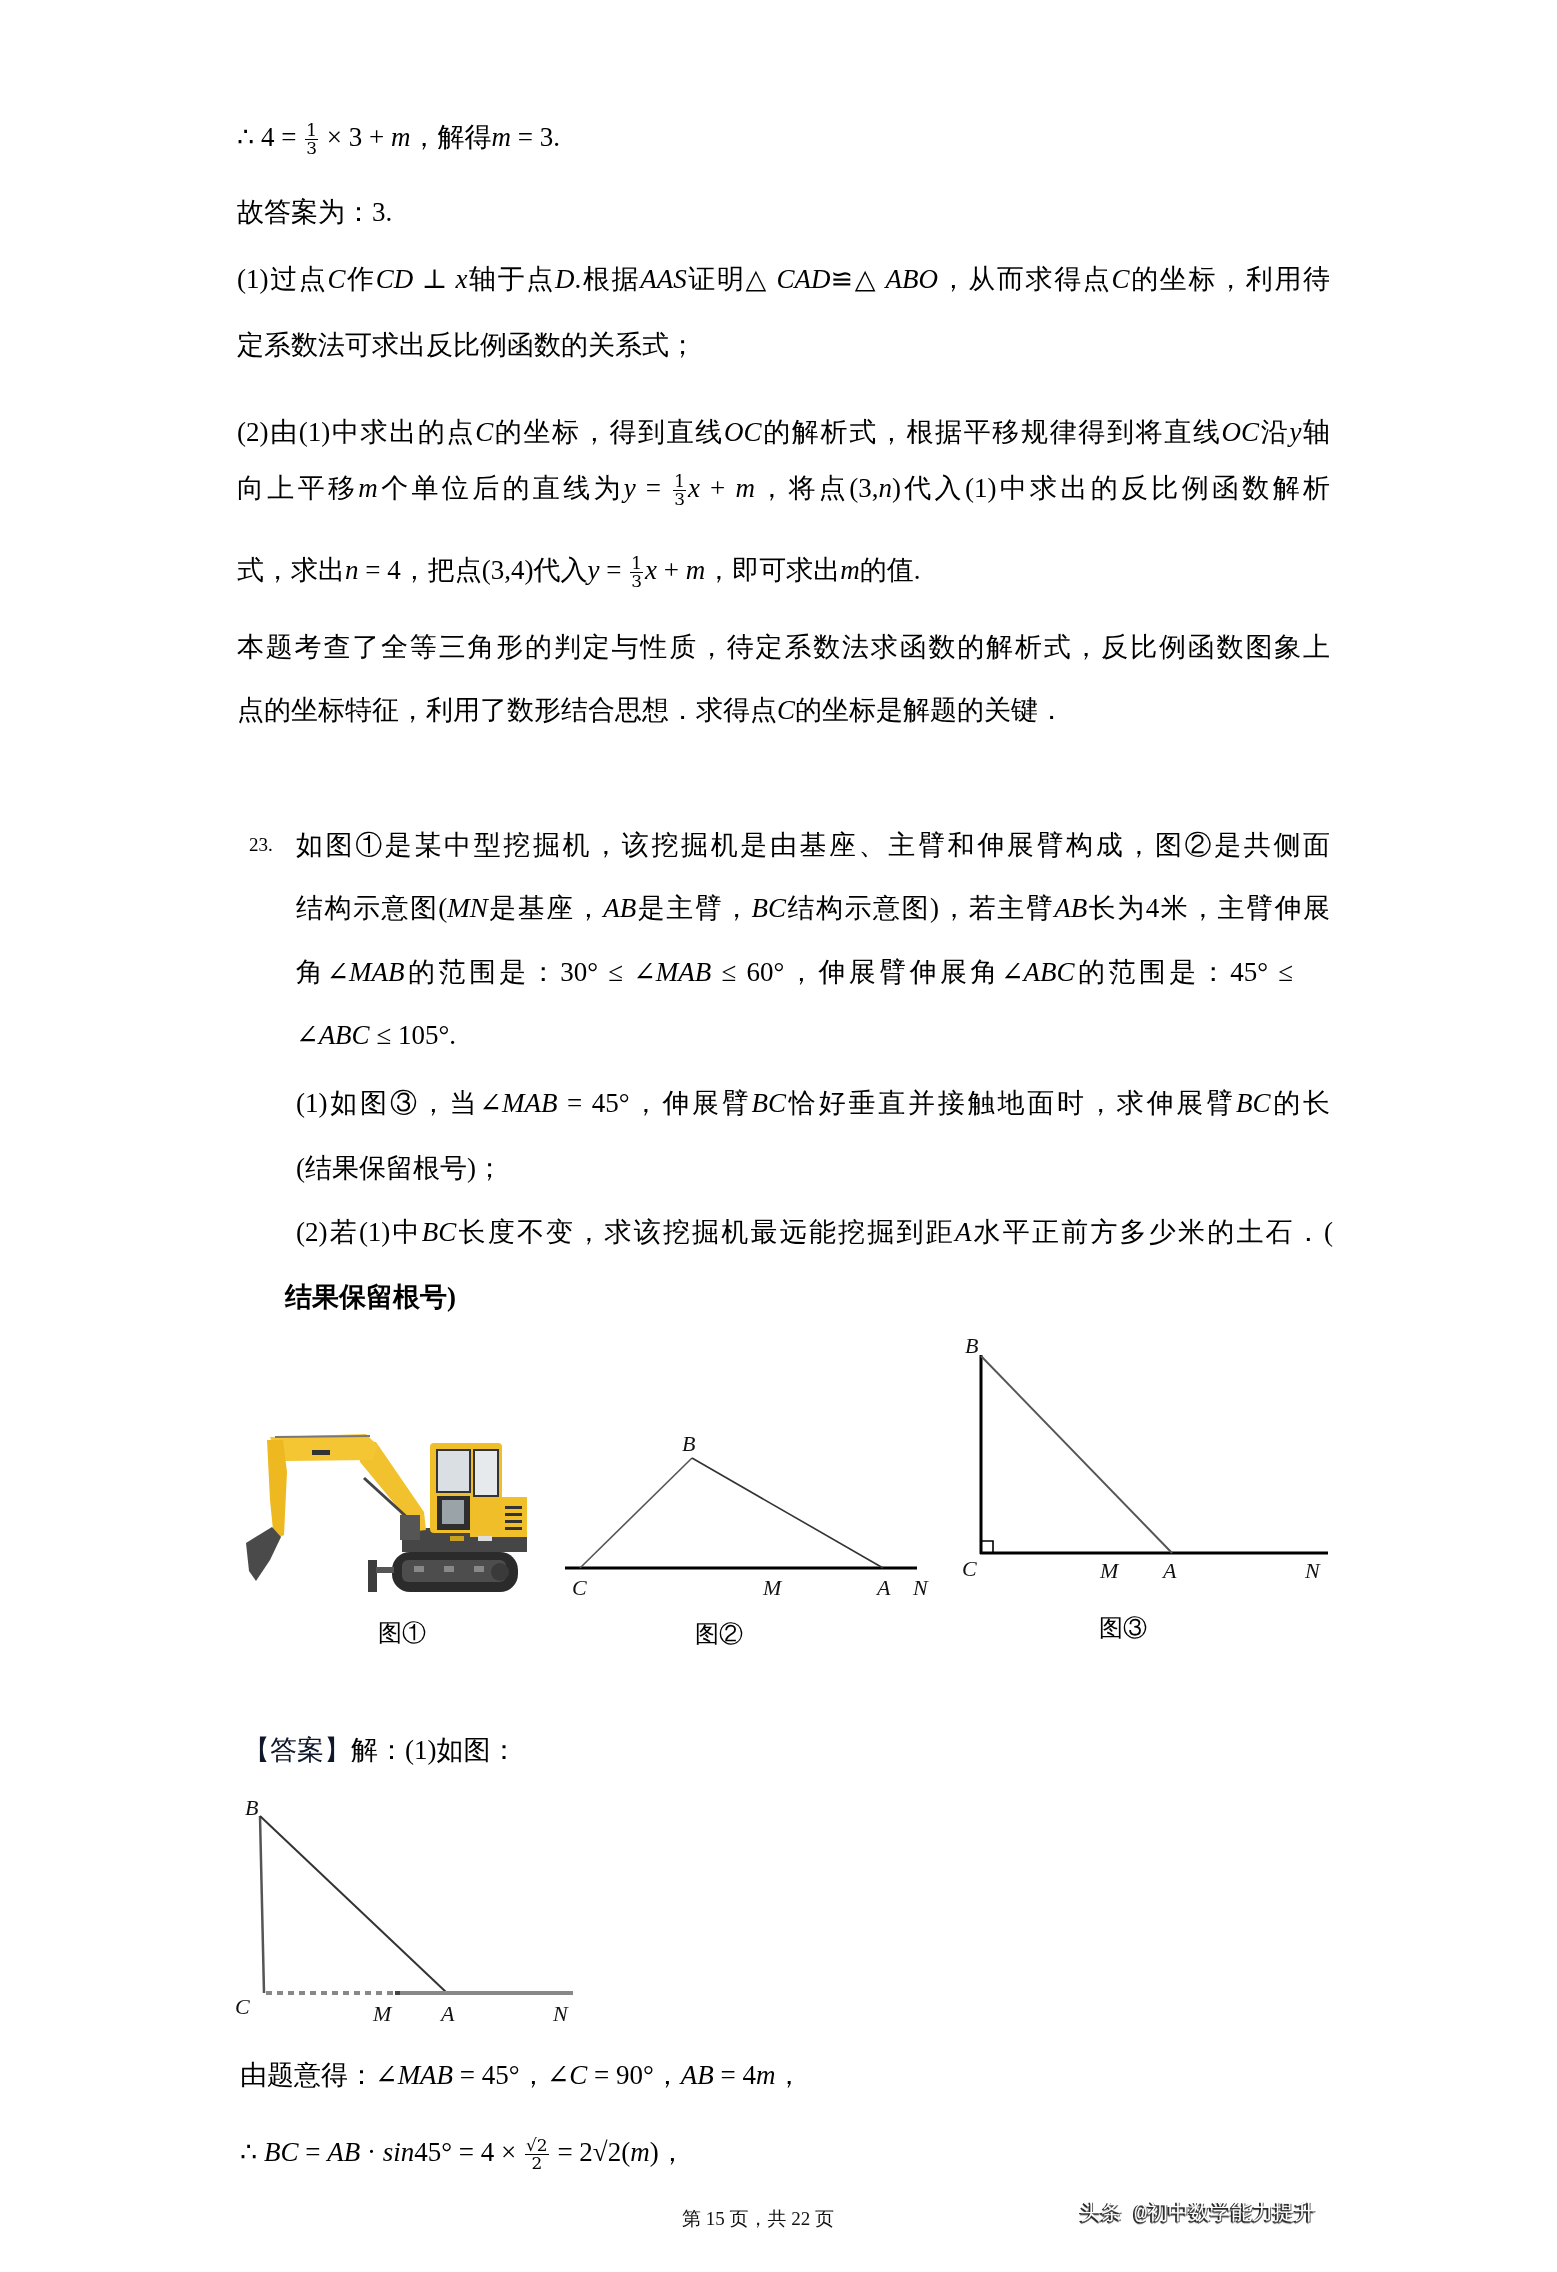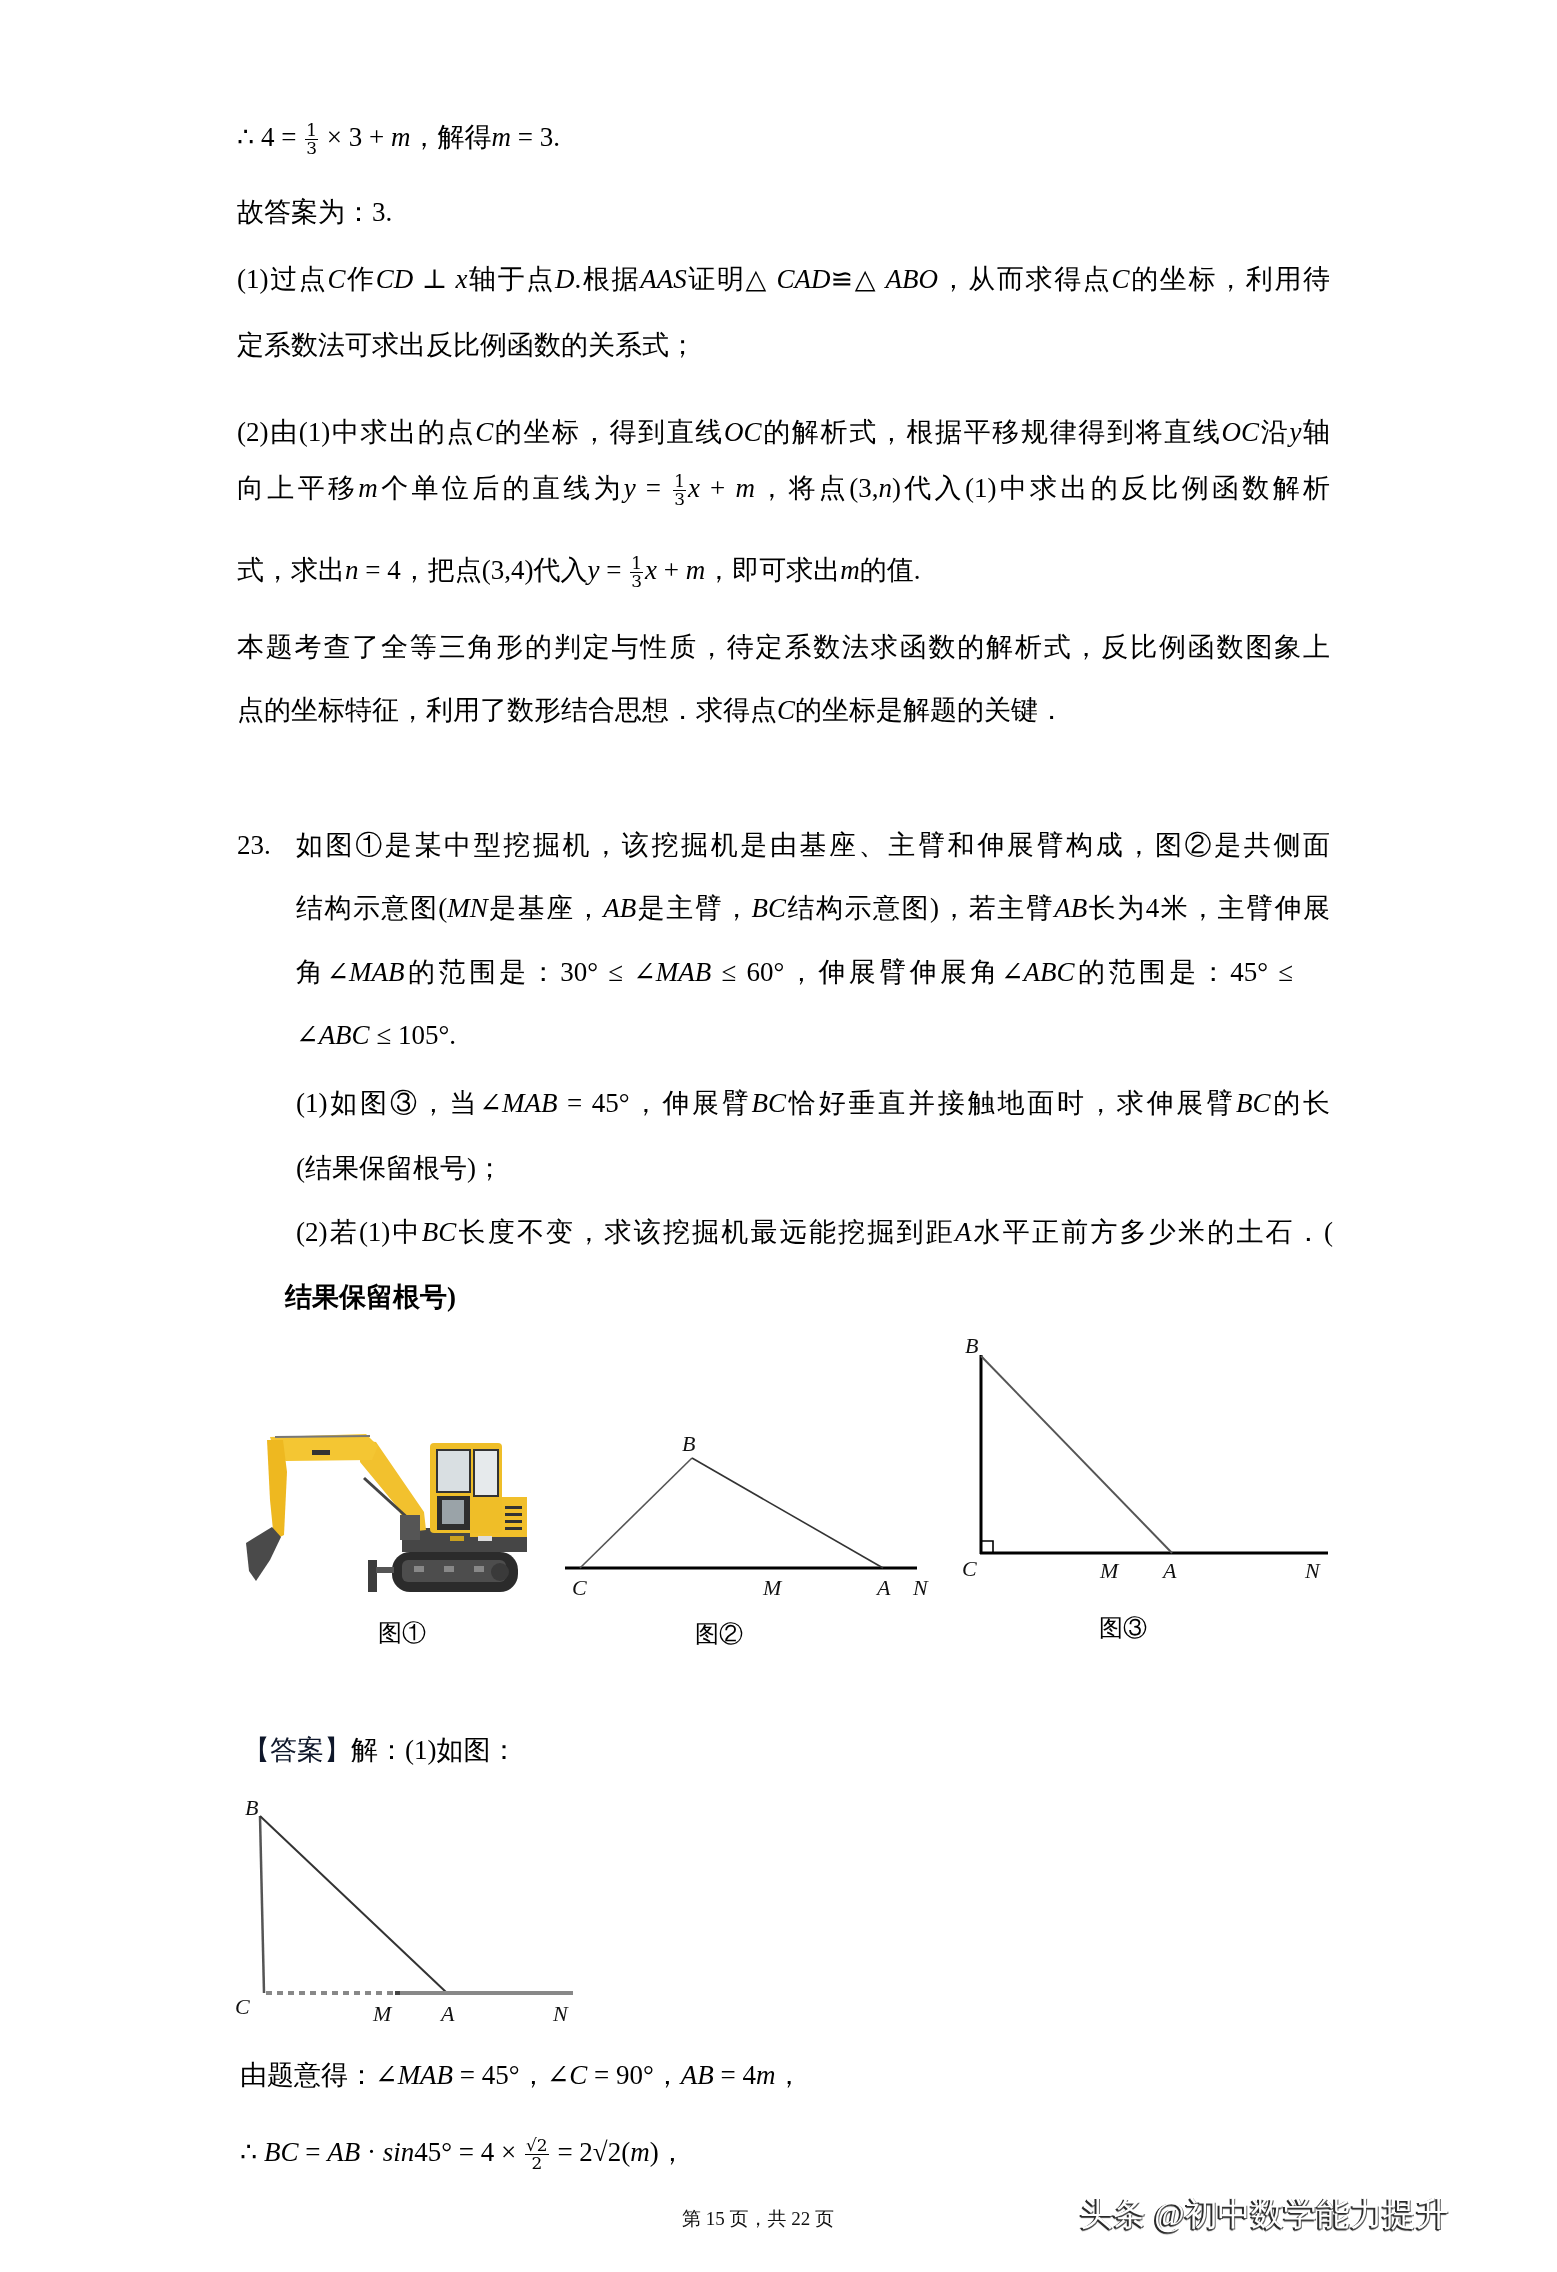--- a/index.html
+++ b/index.html
@@ -10,28 +10,28 @@
   .ln { position:absolute; font-size:27px; line-height:36px; height:36px; }
   .nw { white-space:nowrap; }
   .full { text-align:justify; text-align-last:justify; }
   .v { font-style:italic; font-family:"Liberation Serif",serif; }
   .fr {
     display:inline-block; vertical-align:middle; text-align:center; text-align-last:center;
     font-size:17px; line-height:17px; margin:0 2px; font-family:"DejaVu Serif",serif;
   }
   .fr .n { display:block; border-bottom:1px solid #000; padding:0 1px; }
   .fr .d { display:block; }
-  .qnum { position:absolute; font-size:27px; line-height:36px; white-space:nowrap; }
+  .qnum { position:absolute; font-size:19px; line-height:36px; white-space:nowrap;margin-left:12px; }
   .tag { color:#0f172a; }
   .cap { position:absolute; font-size:24px; line-height:28px; white-space:nowrap; }
   .fig { position:absolute; overflow:visible; }
   .lbl { font-family:"Liberation Serif",serif; font-style:italic; font-size:22px; fill:#111; }
   .footer { position:absolute; left:682px; top:2205px; font-size:19px; line-height:28px; white-space:nowrap; color:#111; }
   .wm {
-    position:absolute; left:1080px; top:2194px; font-family:Liberation Serif, serif; font-size:33px;
+    position:absolute; left:1080px; top:2194px; font-family:Liberation Mono, monospace; font-size:21px;
     line-height:40px; white-space:nowrap; color:#ffffff;
     text-shadow:-2px 1px 0 #2a2a2a, -1px 2px 1px #444, 1px 1px 0 #666;
   }
 </style>
 </head>
 <body>
 
 <div class="page">
 
   <div class="ln nw" style="left:237px;top:119px;"><span>∴ 4 = </span><span class="fr"><span class="n">1</span><span class="d">3</span></span><span> × 3 + </span><span class="v">m</span><span>，解得</span><span class="v">m</span><span> = 3.</span></div>

